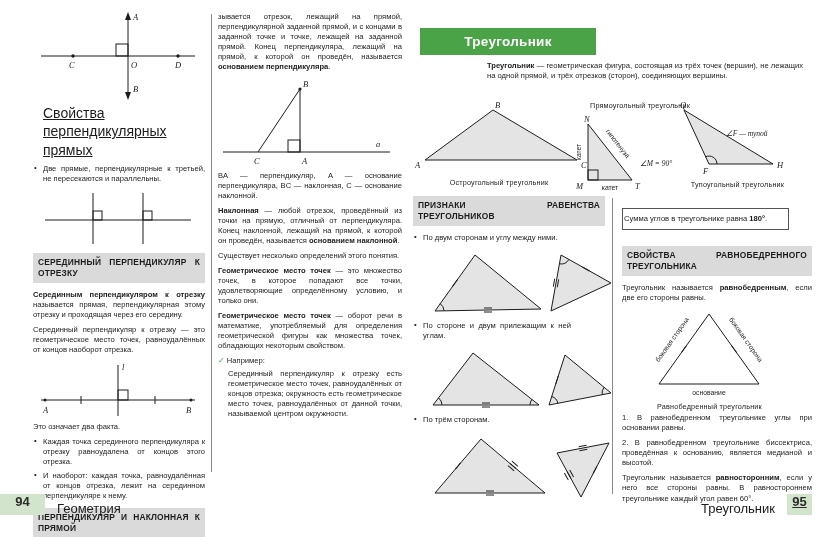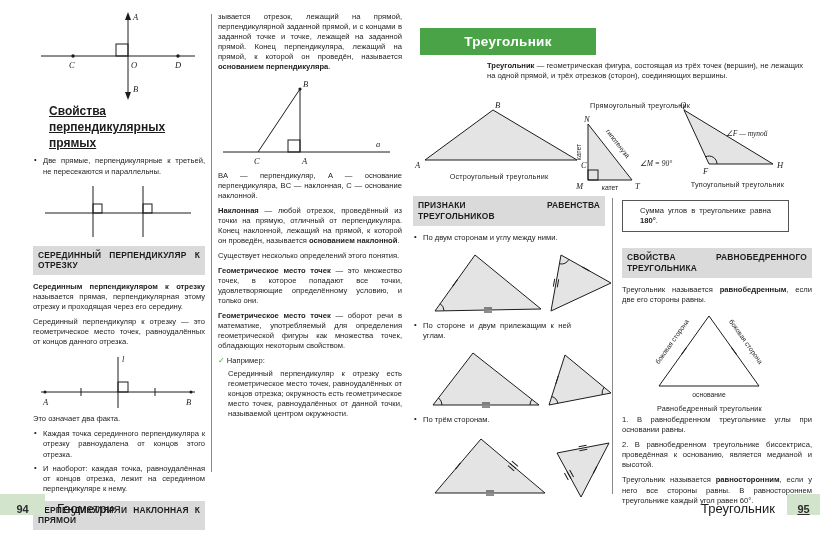--- a/index.html
+++ b/index.html
@@ -19,45 +19,45 @@
   .abs{position:absolute;}
   .txt{font-size:7.6px;line-height:1.32;text-align:justify;}
   p{margin:0 0 5px 0;}
   .b{font-weight:bold;}
   .graybox{
     background:var(--heading-bg);font-weight:bold;
     font-size:8.4px;line-height:1.3;letter-spacing:.2px;
     padding:4px 5px;margin:7px 0 7px 0;
   }
   .headline{
-    font-weight:bold;font-size:12px;text-decoration:underline;
-    margin:4px 0 5px 16px;text-align:left;
+    font-weight:normal;font-size:14px;text-decoration:underline;
+    margin:4px 0 5px 10px;text-align:left;
   }
   .bl{position:relative;padding-left:10px;margin:0 0 4px 0;}
   .bl::before{content:"•";position:absolute;left:1px;top:-1px;}
   .cap{font-size:7.2px;text-align:center;letter-spacing:.2px;margin-top:2px;}
   .vrule{width:1px;background:#8a8a8a;}
   svg{overflow:visible;display:block;}
   svg line,svg path,svg polyline{stroke:#1c1c1c;stroke-width:1;fill:none;}
   svg polygon.tri{fill:var(--tri-fill);stroke:#1c1c1c;stroke-width:1;}
   svg polygon.arrow{fill:#1c1c1c;stroke:none;}
   svg rect.sq{fill:none;stroke:#1c1c1c;stroke-width:1;}
   svg circle.dot{fill:#1c1c1c;stroke:none;}
   svg text{fill:#1c1c1c;font-family:"Liberation Serif",serif;font-style:italic;font-size:8.5px;}
   svg text.lbl{font-family:"Liberation Sans",sans-serif;font-style:normal;font-size:6.8px;}
   svg text.ang{font-size:7.5px;}
   .titlebar{
     left:420px;top:28px;width:176px;height:27px;
     background:var(--accent-green);color:#fff;font-weight:bold;font-size:13.5px;
     display:flex;align-items:center;justify-content:center;letter-spacing:.3px;
   }
-  .sumbox{border:1px solid #555;padding:5px 17px;margin:0 0 16px 0;width:167px;}
+  .sumbox{border:1px solid #555;padding:5px 1px;margin:8px 0 16px 0;width:167px;}
   .pagebox{
-    background:var(--page-box);font-weight:bold;font-size:11px;color:#2c2c2c;
-    display:flex;align-items:flex-end;justify-content:center;height:21px;
+    background:var(--page-box);font-weight:bold;font-size:13px;color:#2c2c2c;
+    display:flex;align-items:flex-start;justify-content:center;height:21px;
   }
   .footer-label{font-size:13px;}
   .checkrow{margin:2px 0 2px 0;}
   .check{color:var(--accent-green);font-weight:bold;font-size:8px;font-family:"DejaVu Sans",sans-serif;}
   .ex-ind{padding-left:10px;}
 </style>
 </head>
 <body>
 
 <div class="abs txt" style="left:33px;top:8px;width:172px;">
@@ -85,21 +85,21 @@
     <line x1="12" y1="32" x2="158" y2="32"></line>
     <line x1="60" y1="5" x2="60" y2="56"></line>
     <line x1="110" y1="5" x2="110" y2="56"></line>
     <rect class="sq" x="60" y="23" width="9" height="9"></rect>
     <rect class="sq" x="110" y="23" width="9" height="9"></rect>
   </svg>
 
   <div class="graybox">СЕРЕДИННЫЙ ПЕРПЕНДИКУЛЯР К ОТРЕЗКУ</div>
 
   <p><span class="b">Серединным перпендикуляром к отрезку</span><span> называется прямая, перпендикулярная этому отрезку и проходящая через его середину.</span></p>
-  <p>Серединный перпендикуляр к отрезку — это геометрическое место точек, равноудалённых от концов данного отрезка.</p>
+  <p>Серединный перпендикуляр к отрезку — это геометрическое место точек, равноудалённых от концов наоборот отрезка.</p>
 
   <svg width="170" height="58" viewBox="0 0 170 58">
     <line x1="8" y1="40" x2="162" y2="40"></line>
     <line x1="85" y1="5" x2="85" y2="56"></line>
     <rect class="sq" x="85" y="30" width="10" height="10"></rect>
     <line x1="48" y1="36" x2="48" y2="44"></line>
     <line x1="122" y1="36" x2="122" y2="44"></line>
     <circle class="dot" cx="12" cy="40" r="1.5"></circle>
     <circle class="dot" cx="158" cy="40" r="1.5"></circle>
     <text x="10" y="53">A</text>
@@ -160,21 +160,21 @@
 
 <p class="abs txt" style="left:487px;top:61px;width:316px;"><span class="b">Треугольник</span><span> — геометрическая фигура, состоящая из трёх точек (вершин), не лежащих на одной прямой, и трёх отрезков (сторон), соединяющих вершины.</span></p>
 
 <div class="abs" style="left:413px;top:100px;width:172px;">
   <svg width="172" height="66" viewBox="0 0 172 66">
     <polygon class="tri" points="12,60 80,10 164,60"></polygon>
     <text x="2" y="68">A</text>
     <text x="82" y="8">B</text>
     <text x="168" y="68">C</text>
   </svg>
-  <div class="cap" style="margin-top:6px">Остроугольный треугольник</div>
+  <div class="cap" style="margin-top:12px">Остроугольный треугольник</div>
 </div>
 
 <div class="abs" style="left:568px;top:99px;width:122px;">
   <div class="cap" style="text-align:right">Прямоугольный треугольник</div>
   <svg width="122" height="80" viewBox="0 0 122 80" style="margin-top:4px">
     <polygon class="tri" points="20,10 20,66 64,66"></polygon>
     <rect class="sq" x="20" y="56" width="10" height="10"></rect>
     <text x="16" y="8">N</text>
     <text x="8" y="75">M</text>
     <text x="67" y="75">T</text>
@@ -292,15 +292,15 @@
     <text class="lbl" text-anchor="middle" x="85" y="87">основание</text>
   </svg>
   <div class="cap" style="width:175px">Равнобедренный треугольник</div>
 
   <p style="margin-top:2px">1. В равнобедренном треугольнике углы при основании равны.</p>
   <p>2. В равнобедренном треугольнике биссектриса, проведённая к основанию, является медианой и высотой.</p>
   <p><span>Треугольник называется </span><span class="b">равносторонним</span><span>, если у него все стороны равны. В равностороннем треугольнике каждый угол равен 60°.</span></p>
 </div>
 
 <div class="abs footer-label" style="left:690px;top:501px;width:85px;text-align:right;">Треугольник</div>
-<div class="abs pagebox" style="left:787px;top:494px;width:33px;text-decoration:underline;">
+<div class="abs pagebox" style="left:787px;top:494px;width:25px;text-decoration:underline;">
     <span>95</span>
   </div>
 
 </body></html>

